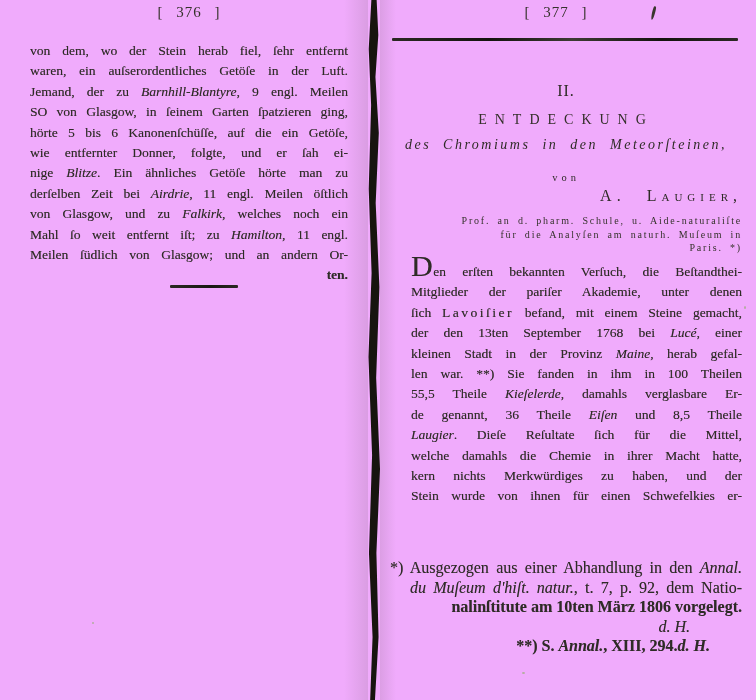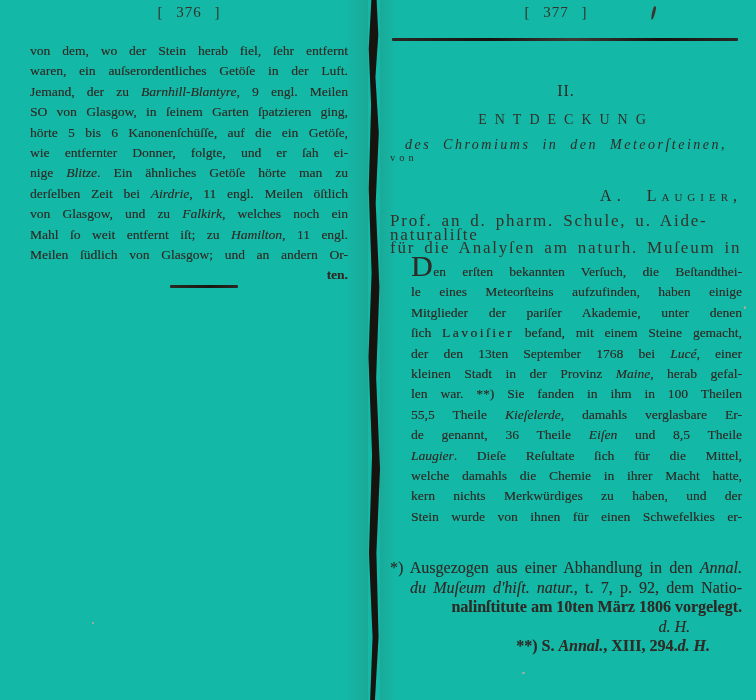--- a/index.html
+++ b/index.html
@@ -3,21 +3,21 @@
 <meta charset="utf-8">
 <style>
   html, body { margin: 0; padding: 0; }
   body {
     width: 756px; height: 700px; overflow: hidden;
     font-family: "Liberation Serif", "DejaVu Serif", serif;
     background: #fbfaf7;
   }
   .sheet {
     position: relative; width: 756px; height: 700px;
-    background: #14b8a6; color: #2e2b26;
+    background: #f0abfc; color: #2e2b26;
   }
   
   .gutter-shade-left {
     position: absolute; left: 344px; top: 0; width: 24px; height: 700px;
     background: linear-gradient(to right, rgba(90,84,72,0), rgba(70,64,54,0.13));
   }
   .gutter-shade-right {
     position: absolute; left: 380px; top: 0; width: 16px; height: 700px;
     background: linear-gradient(to right, rgba(70,64,54,0.12), rgba(90,84,72,0));
   }
@@ -47,23 +47,23 @@
   }
   .end-rule {
     position: absolute; top: 281px; left: 140px; width: 68px; height: 3px;
     background: linear-gradient(90deg, #2b2823, #1a1712 60%, #2b2823);
     border-radius: 1px;
   }
   
   .art-number   { position: absolute; top: 78px;  left: 0; right: 0; text-align: center; font-size: 16px; letter-spacing: 1px; }
   .art-title    { position: absolute; top: 108px; left: 0; right: 0; text-align: center; font-size: 14px; letter-spacing: 8px; color: #332f29; }
   .art-subtitle { position: absolute; top: 133px; left: 0; right: 0; text-align: center; font-size: 14px; font-style: italic; letter-spacing: 2.5px; word-spacing: 6px; }
-  .art-byline   { position: absolute; top: 148px; left: 0; right: 0; text-align: left; font-size: 10.5px; letter-spacing: 4px; }
+  .art-byline   { position: absolute; top: 168px; left: 0; right: 0; text-align: center; font-size: 10.5px; letter-spacing: 4px; }
   .art-author   { position: absolute; top: 183px; left: 0; right: 0; text-align: right; font-size: 16px; font-variant: small-caps; letter-spacing: 5px; word-spacing: 12px; }
-  .art-affil    { position: absolute; top: 210px; left: 0; right: 0; text-align: left; font-size: 17px; letter-spacing: 1.8px; word-spacing: 3px; line-height: 13.5px; color: #35322b; }
+  .art-affil    { position: absolute; top: 210px; left: 0; right: 0; text-align: right; font-size: 10px; letter-spacing: 1.8px; word-spacing: 3px; line-height: 13.5px; color: #35322b; }
   
   .body-text {
     position: absolute; left: 0; right: 0;
     font-size: 13.5px; line-height: 20.4px;
     text-shadow: 0.2px 0.2px 0.3px rgba(46,43,38,0.45);
   }
   .page-left  .body-text { top: 37px; }
   .page-right .body-text { top: 258px; margin-left: 21px; }
   .footnotes {
     position: absolute; left: 0; right: 0; top: 554px;
@@ -120,25 +120,25 @@
     <div class="header-rule"></div>
 
     <div class="art-number">II.</div>
     <div class="art-title">ENTDECKUNG</div>
     <div class="art-subtitle">des Chromiums in den Meteorſteinen,</div>
     <div class="art-byline">von</div>
     <div class="art-author">A. Laugier,</div>
     <div class="art-affil">
       <div>Prof. an d. pharm. Schule, u. Aide-naturaliſte</div>
       <div>für die Analyſen am naturh. Muſeum in</div>
+      <div>Paris. *)</div>
     </div>
 
     <div class="body-text">
         <div class="tline j"><span class="dc">D</span><span>en erſten bekannten Verſuch, die Beſtandthei-</span></div>
-        <div class="tline j"><span>le eines Meteorſteins aufzufinden, haben einige</span></div>
         <div class="tline j"><span>Mitglieder der pariſer Akademie, unter denen</span></div>
         <div class="tline j"><span>ſich </span><span class="ls">Lavoiſier</span><span> befand, mit einem Steine gemacht,</span></div>
         <div class="tline j"><span>der den 13ten September 1768 bei </span><span class="i">Lucé</span><span>, einer</span></div>
         <div class="tline j"><span>kleinen Stadt in der Provinz </span><span class="i">Maine</span><span>, herab gefal-</span></div>
         <div class="tline j"><span>len war. **)  Sie fanden in ihm in 100 Theilen</span></div>
         <div class="tline j"><span>55,5 Theile </span><span class="i">Kieſelerde</span><span>, damahls verglasbare Er-</span></div>
         <div class="tline j"><span>de genannt, 36 Theile </span><span class="i">Eiſen</span><span> und 8,5 Theile</span></div>
         <div class="tline j"><span class="i">Laugier</span><span>. Dieſe Reſultate ſich für die Mittel,</span></div>
         <div class="tline j"><span>welche damahls die Chemie in ihrer Macht hatte,</span></div>
         <div class="tline j"><span>kern nichts Merkwürdiges zu haben, und der</span></div>

